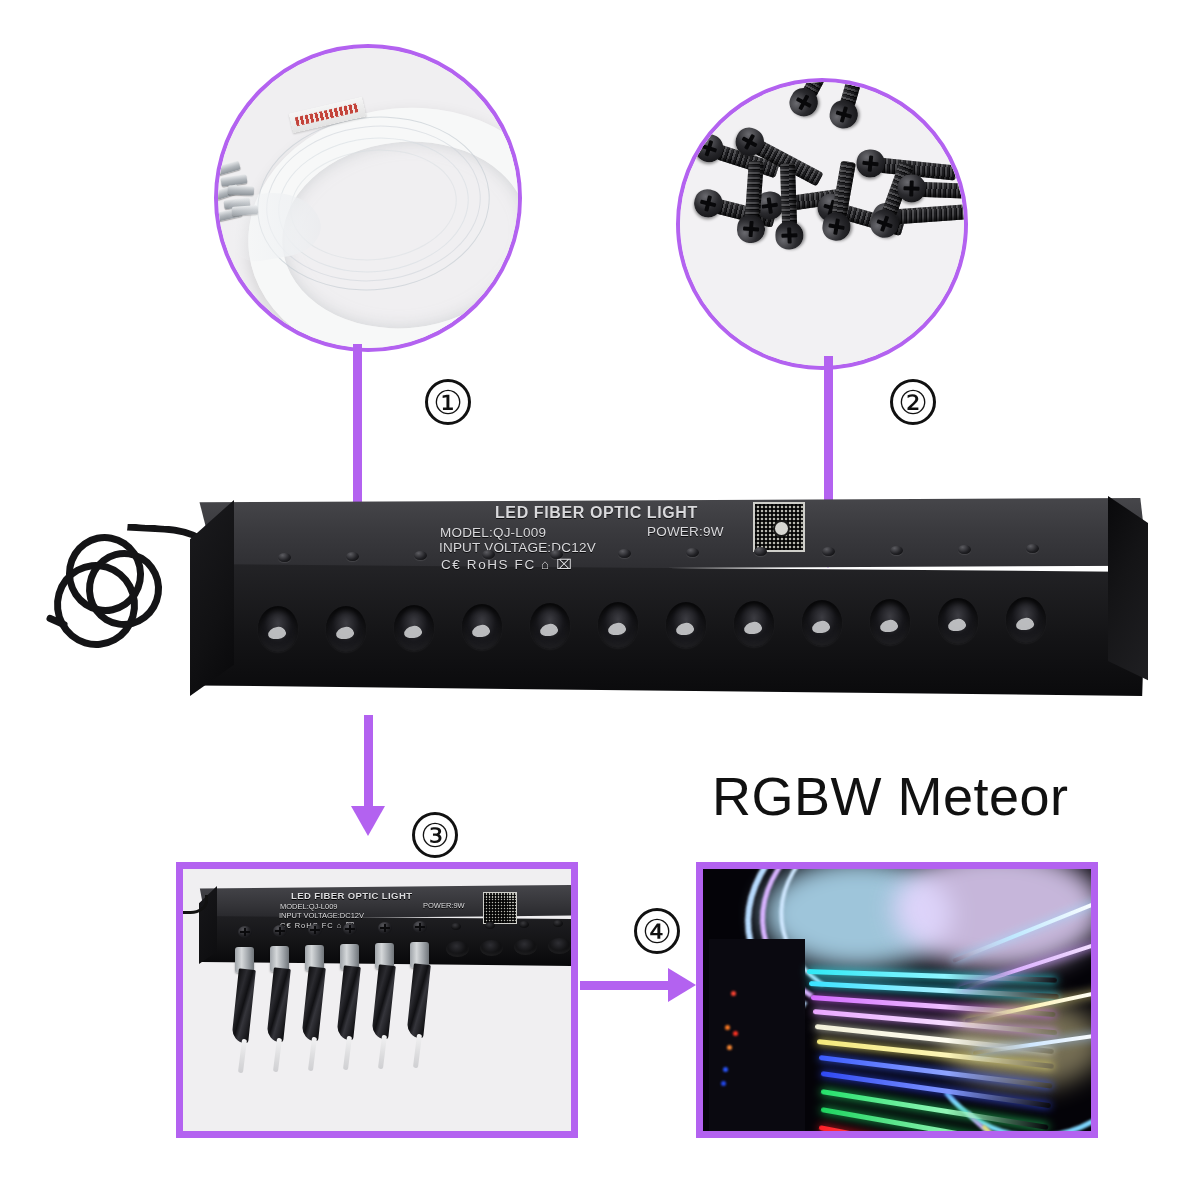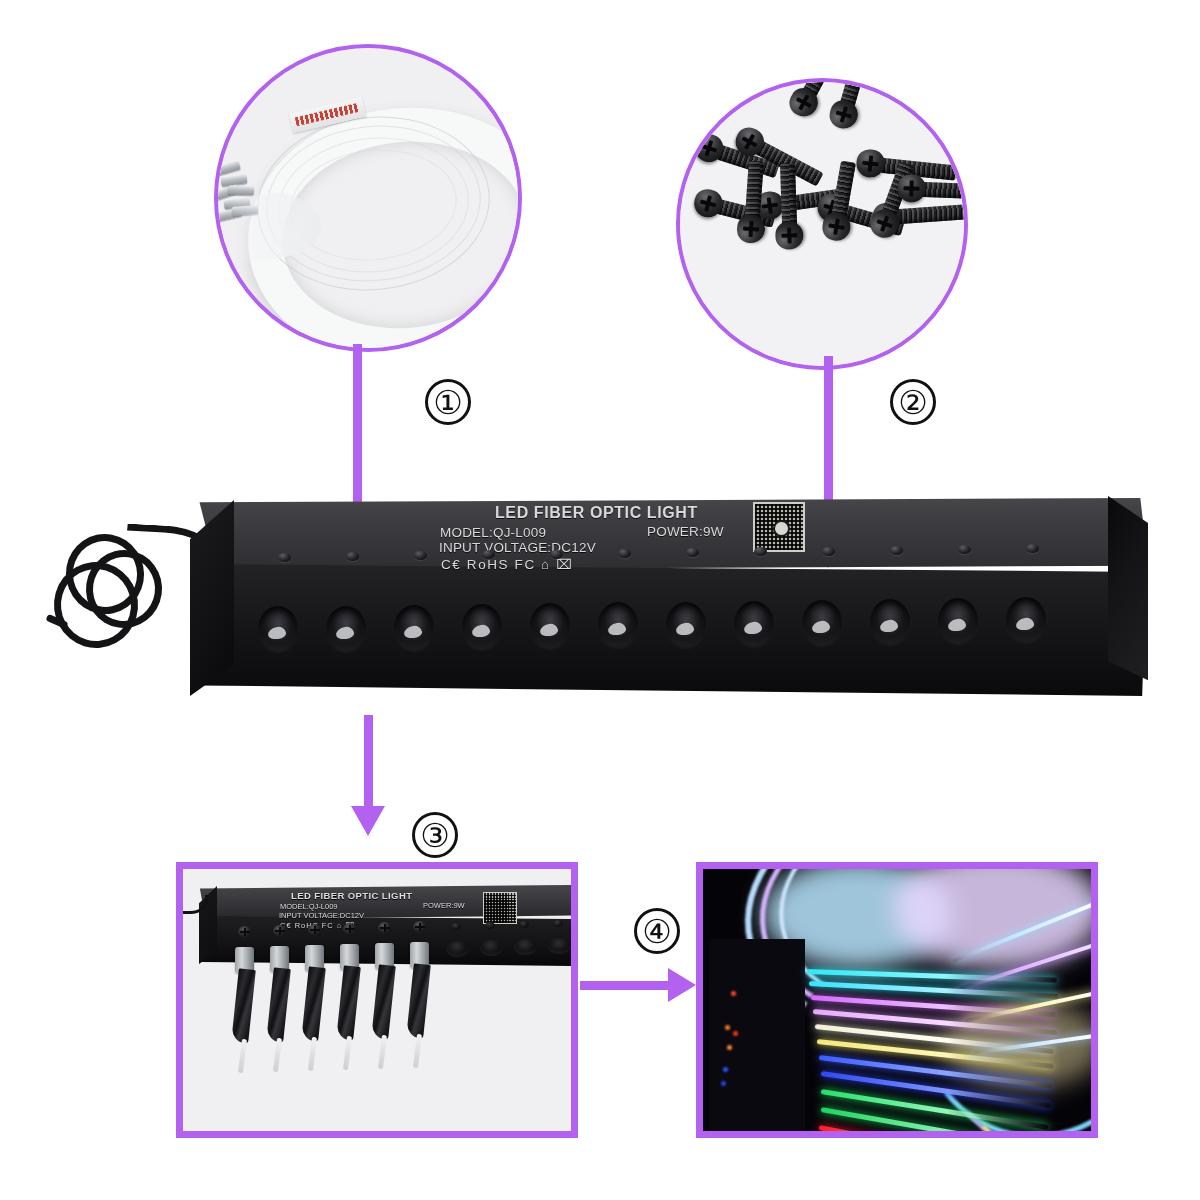--- a/index.html
+++ b/index.html
@@ -513,20 +513,21 @@
     <div class="port" style="left:830px; top:109px;"></div>
     <div class="port" style="left:898px; top:108px;"></div>
     <div class="port" style="left:966px; top:107px;"></div>
   </div>
 
   <div class="arrow-line" style="left:364px; top:715px; width:9px; height:98px;"></div>
   <div class="arrow-head-down" style="left:351px; top:806px;"></div>
 
   <div class="num-badge" style="left:412px; top:812px;">③</div>
 
+  <div class="headline" style="left:712px; top:765px;">RGBW Meteor</div>
 
   <div class="photo-box" style="left:176px; top:862px; width:402px; height:276px;">
     <div class="b3-bg"></div>
 
     <div class="b3-top" style="left:15px; top:16px; width:374px; height:34px;
                 clip-path: polygon(2% 100%, 0.5% 10%, 100% 0%, 100% 90%);"></div>
     <div class="b3-front" style="left:16px; top:47px; width:372px; height:50px;
                 clip-path: polygon(0% 0%, 100% 6%, 100% 100%, 0.6% 92%);"></div>
     <div class="b3-leftcap" style="left:16px; top:17px; width:18px; height:78px;
                 clip-path: polygon(0% 22%, 100% 0%, 100% 84%, 0% 100%);"></div>

